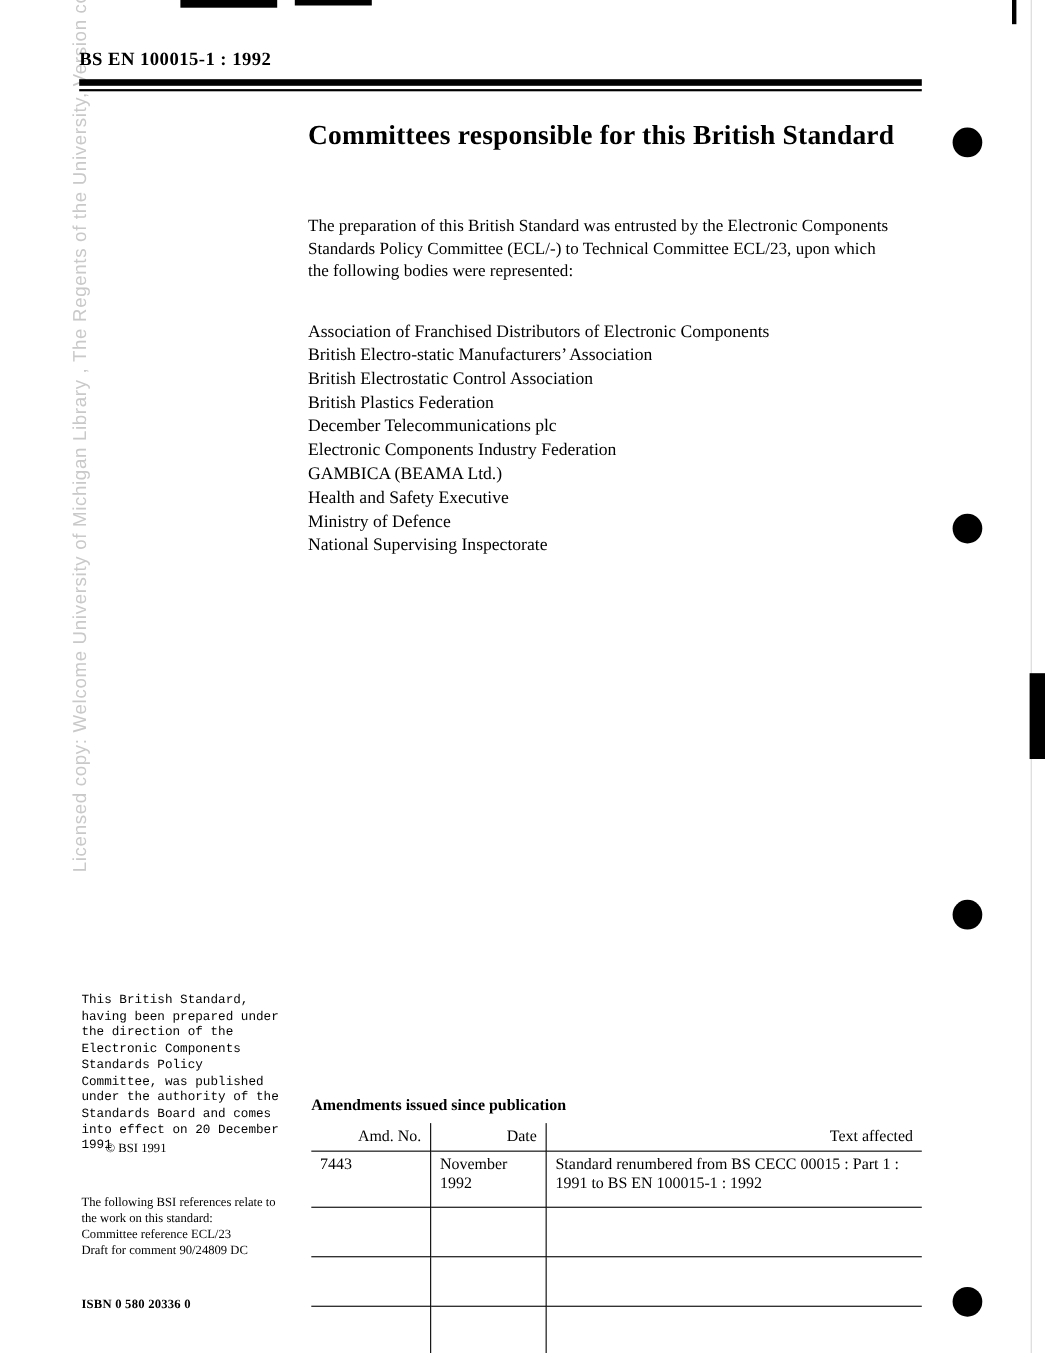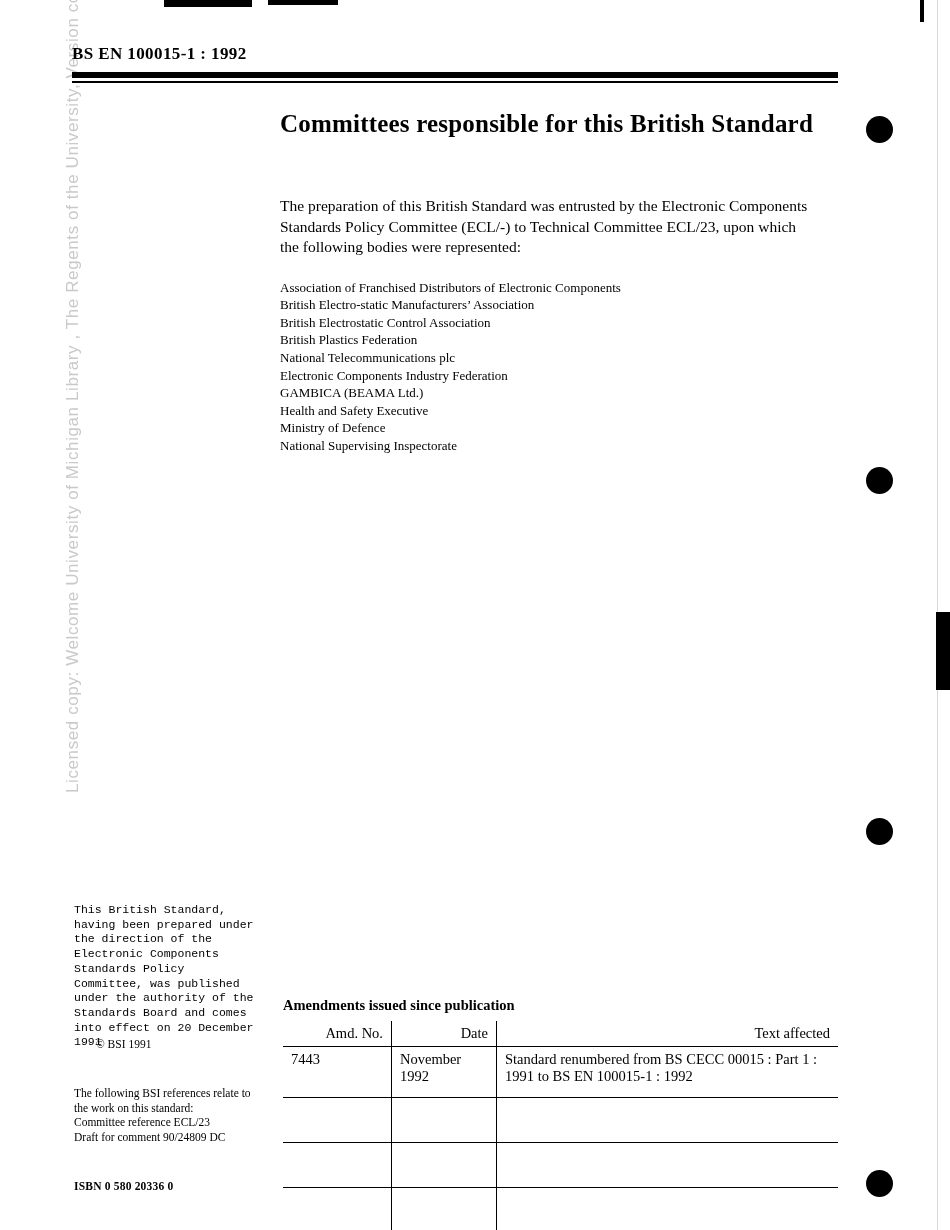--- a/index.html
+++ b/index.html
@@ -130,22 +130,22 @@
     line-height: 1.28;
     letter-spacing: 0.2px;
   }
   .intro {
     margin-top: 56px;
     font-size: 15.5px;
     line-height: 1.33;
     width: 530px;
   }
   .bodies {
-    margin-top: 21px;
-    font-size: 13px;
+    margin-top: 33px;
+    font-size: 16px;
     line-height: 1.35;
   }
   .bodies div {
     white-space: nowrap;
   }
   .bodies div.wrapline {
     white-space: normal;
     width: 520px;
   }
 
@@ -248,21 +248,21 @@
   <div class="hole hole-4"></div>
 
   <div class="content">
     <h1 class="title">Committees responsible for this British Standard</h1>
     <div class="intro">The preparation of this British Standard was entrusted by the Electronic Components Standards Policy Committee (ECL/-) to Technical Committee ECL/23, upon which the following bodies were represented:</div>
     <div class="bodies">
       <div>Association of Franchised Distributors of Electronic Components</div>
       <div>British Electro-static Manufacturers’ Association</div>
       <div>British Electrostatic Control Association</div>
       <div>British Plastics Federation</div>
-      <div>National Telecommunications plc</div>
+      <div>December Telecommunications plc</div>
       <div>Electronic Components Industry Federation</div>
       <div>GAMBICA (BEAMA Ltd.)</div>
       <div>Health and Safety Executive</div>
       <div>Ministry of Defence</div>
       <div>National Supervising Inspectorate</div>
     </div>
   </div>
 
   <div class="footcol">This British Standard, having been prepared under the direction of the Electronic Components Standards Policy Committee, was published under the authority of the Standards Board and comes into effect on 20 December 1991</div>
   <div class="copyright">© BSI 1991</div>

